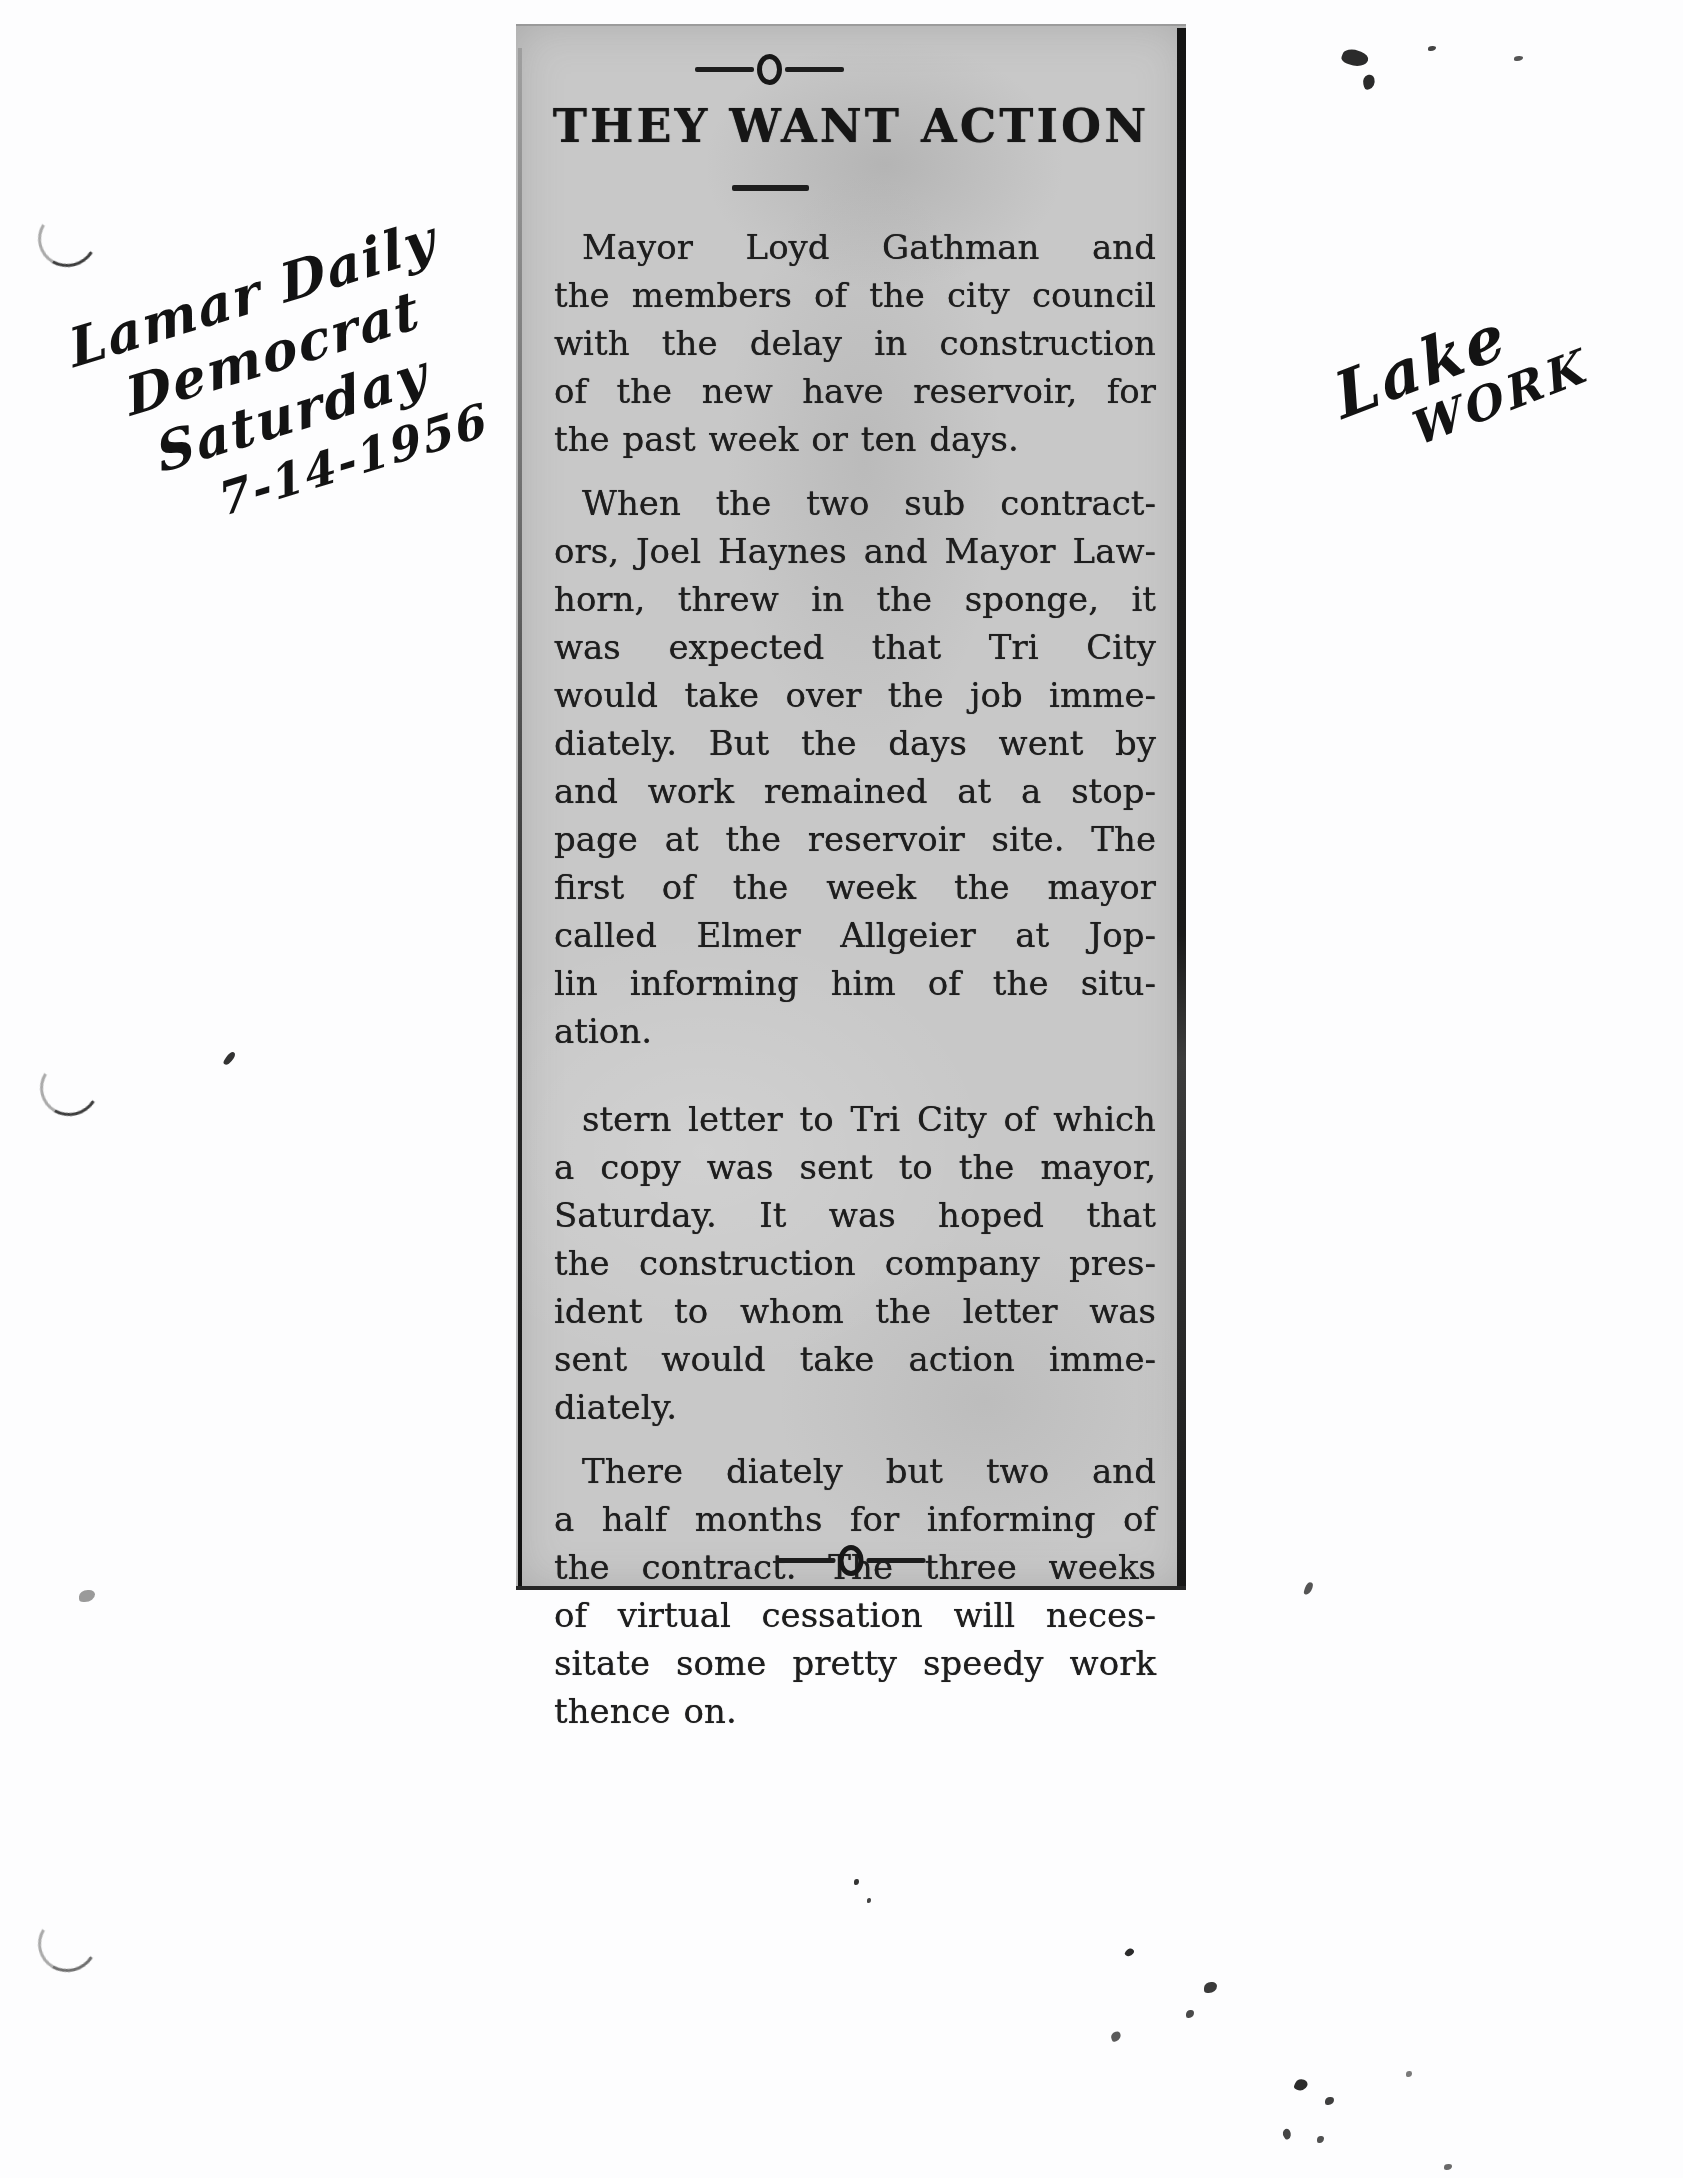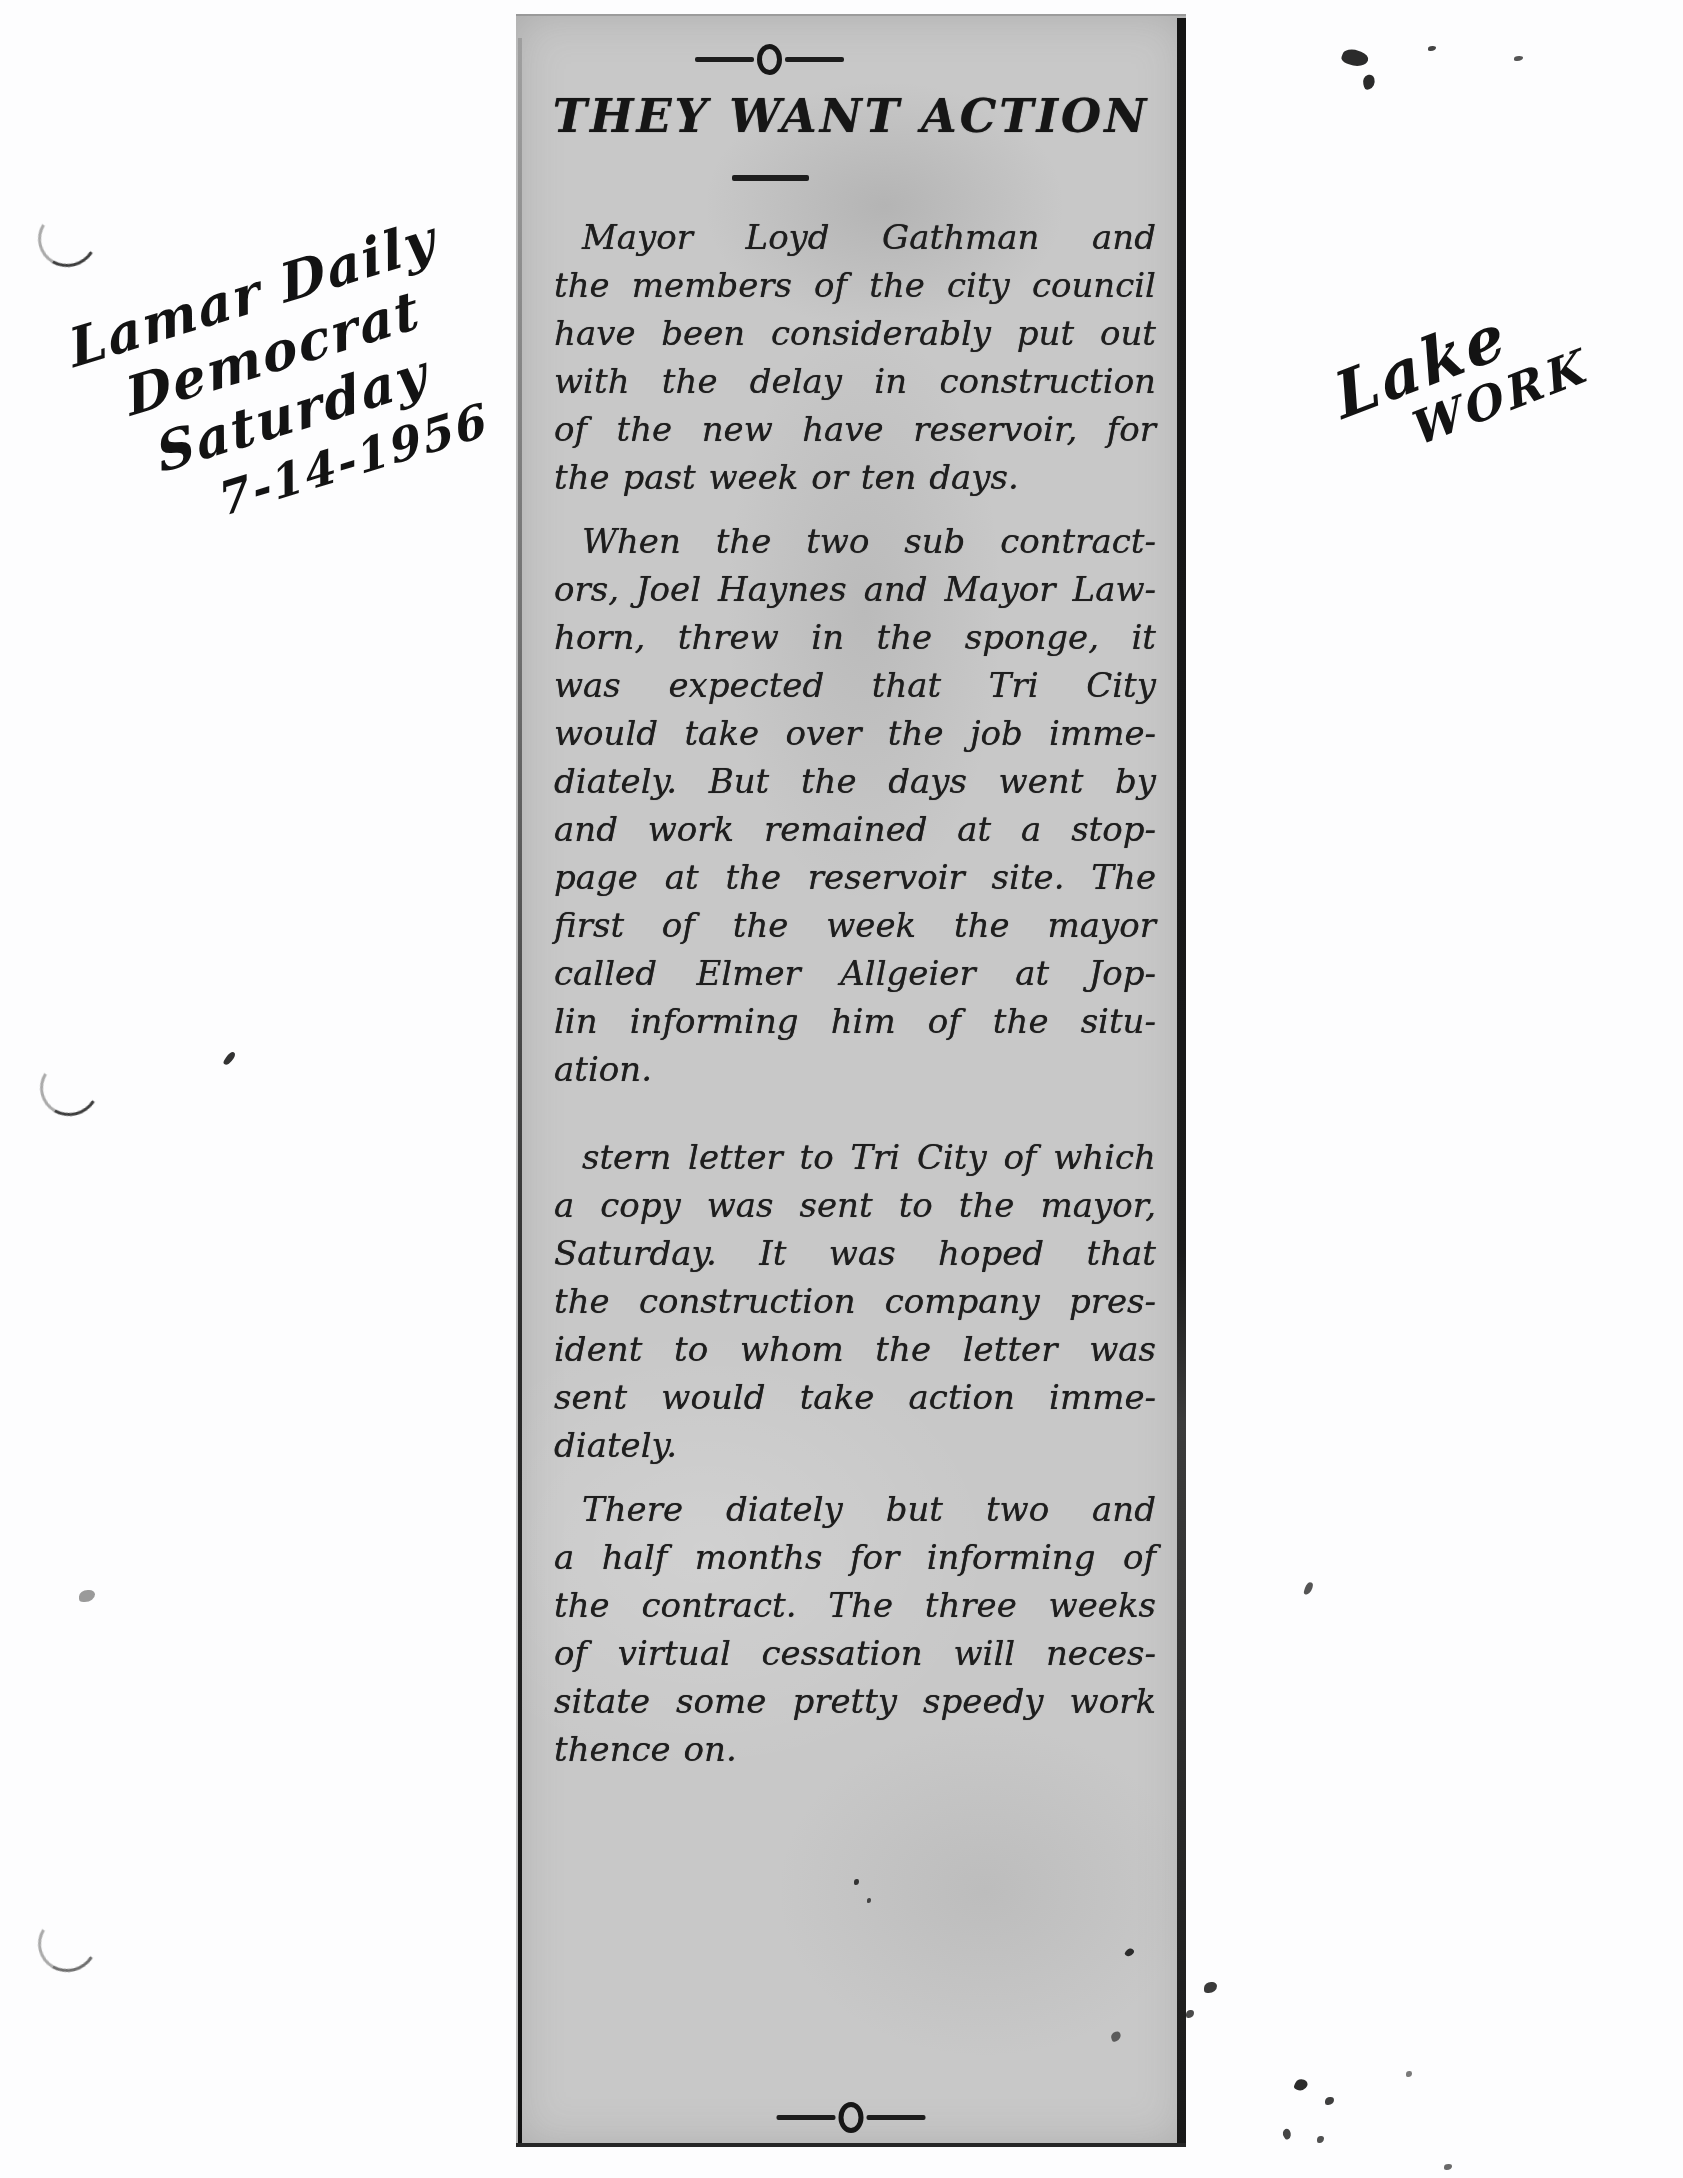--- a/index.html
+++ b/index.html
@@ -4,29 +4,28 @@
 <style>
   html,body { margin:0; padding:0; }
   .page {
     position:relative; width:1683px; height:2178px;
     background:#fdfdfe; overflow:hidden;
     font-family:"DejaVu Serif", serif;
   }
 
   
   .clipping {
-    position:absolute; left:516px; top:14px; width:670px; height:2133px;
+    position:absolute; left:516px; top:24px; width:670px; height:1566px;
     background:
       radial-gradient(ellipse 257px 178px at 55% 9%, rgba(110,110,110,.22), transparent 70%),
       radial-gradient(ellipse 198px 416px at 52% 28%, rgba(90,90,90,.12), transparent 70%),
       radial-gradient(ellipse 416px 317px at 28% 72%, rgba(255,255,255,.16), transparent 70%),
       radial-gradient(ellipse 297px 238px at 70% 88%, rgba(120,120,120,.14), transparent 70%),
       linear-gradient(#c8c8c8,#c8c8c8);
     box-shadow: inset 0 0 46px rgba(95,95,95,.28);
-    font-style: italic;
   }
   .clip-edge-right  { position:absolute; right:0; top:4px; bottom:0; width:9px;
     background:linear-gradient(to bottom,#141414 0%,#1a1a1a 58%,#3c3c3c 66%,#181818 100%); }
   .clip-edge-left   { position:absolute; left:2px; top:24px; bottom:0; width:4px;
     background:linear-gradient(to bottom,rgba(50,50,50,.2) 0%,rgba(40,40,40,.5) 28%,#2a2a2a 62%,#101010 100%); }
   .clip-edge-bottom { position:absolute; left:0; right:0; bottom:0; height:4px; background:#262626; }
   .clip-edge-top    { position:absolute; left:0; right:0; top:0; height:2px; background:rgba(120,120,120,.45); }
 
   
   .dinkus { display:flex; align-items:center; width:149px; }
@@ -109,21 +108,20 @@
       <span class="dline"></span>
     </div>
 
     <h1 class="headline">THEY WANT ACTION</h1>
     <div class="headline-rule"></div>
 
     <div class="body-col" id="article-body">
         <div class="para">
           <div class="line">Mayor Loyd Gathman and</div>
           <div class="line">the members of the city council</div>
-          <div class="line">have been considerably put out</div>
           <div class="line">with the delay in construction</div>
           <div class="line">of the new have reservoir, for</div>
           <div class="line last">the past week or ten days.</div>
         </div>
         <div class="para">
           <div class="line">When the two sub contract-</div>
           <div class="line">ors, Joel Haynes and Mayor Law-</div>
           <div class="line">horn, threw in the sponge, it</div>
           <div class="line">was expected that Tri City</div>
           <div class="line">would take over the job imme-</div>

